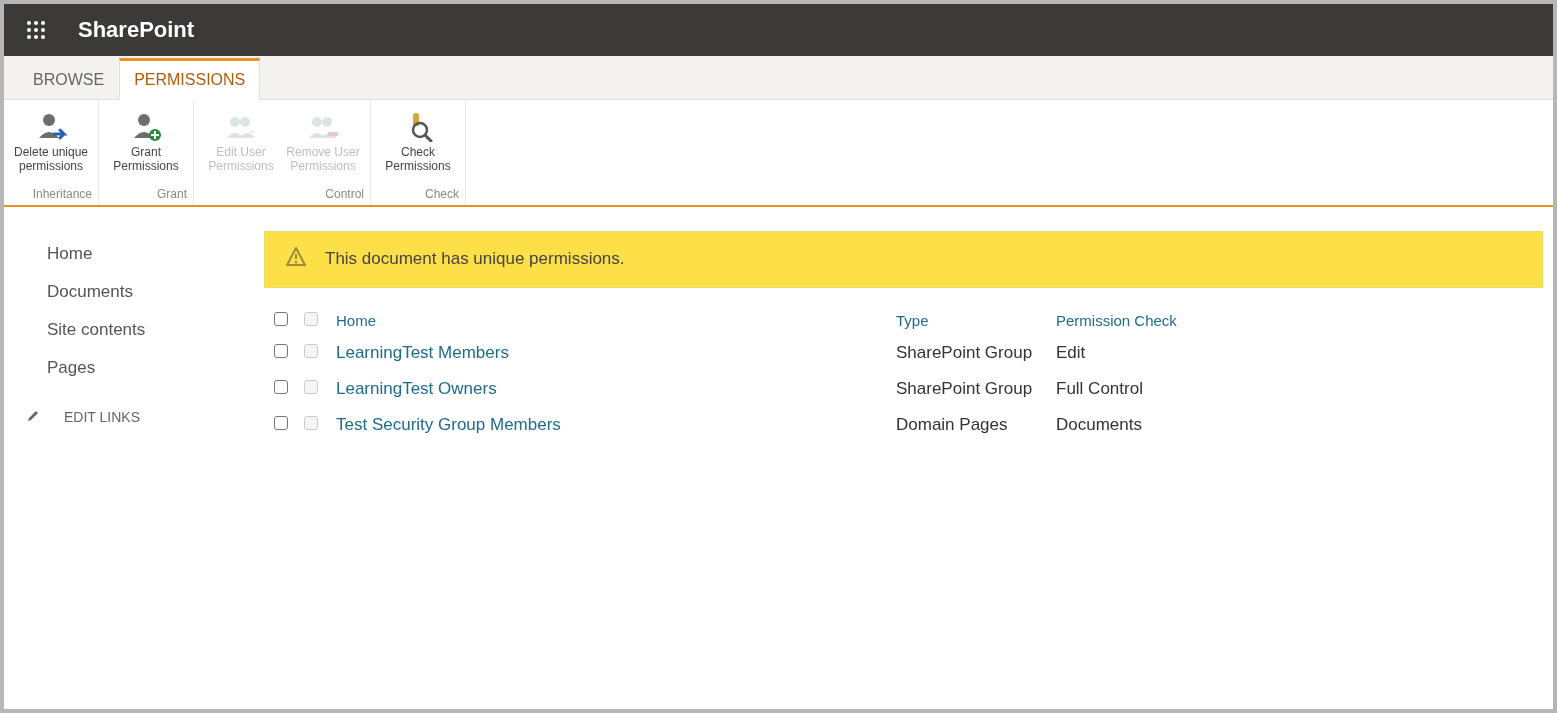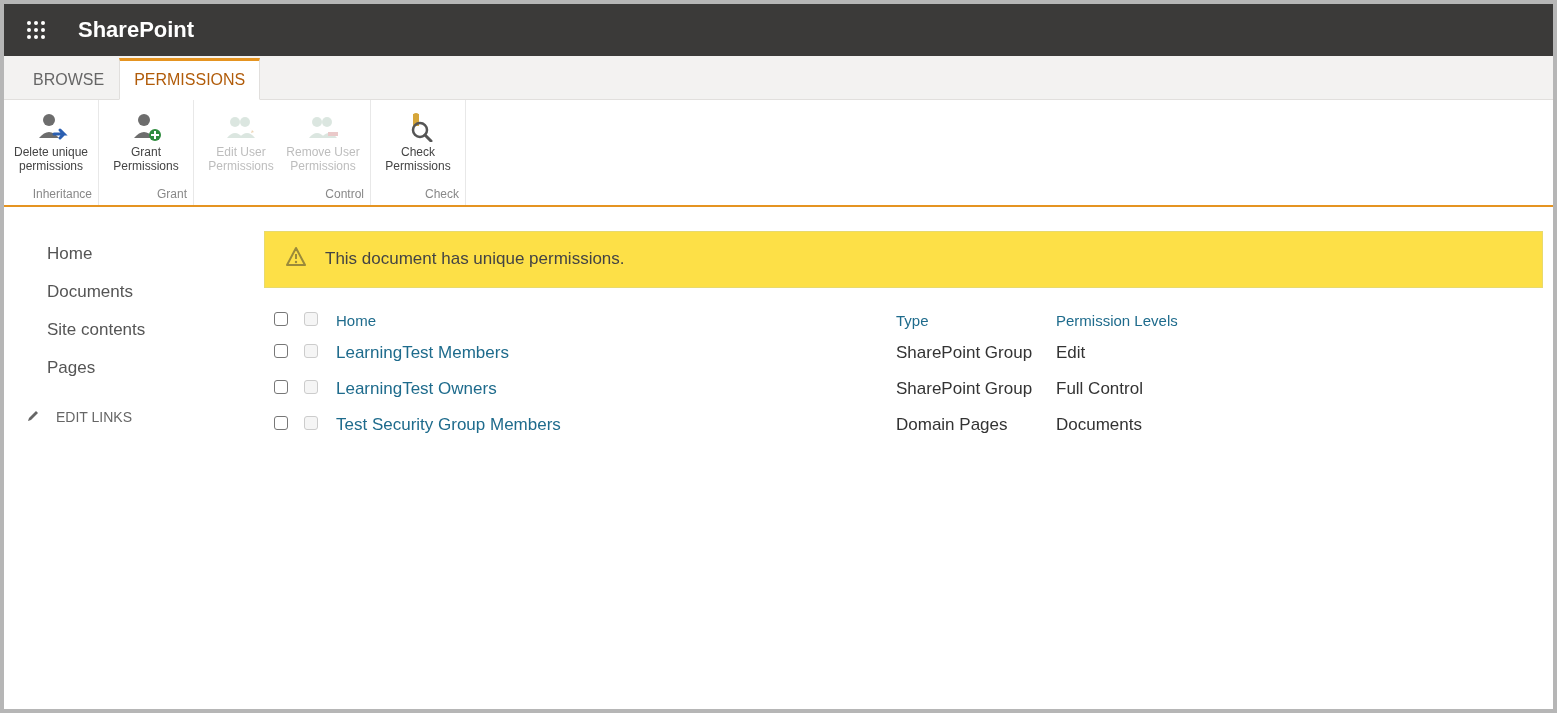--- a/index.html
+++ b/index.html
@@ -106,21 +106,21 @@
     padding: 9px 0;
     cursor: pointer;
     margin-left: 21px;
   }
   .leftnav .editlinks {
     margin-top: 22px;
     font-size: 14px;
     color: #666;
     display: flex;
     align-items: center;
-    gap: 16px;
+    gap: 24px;
     cursor: pointer;
   }
   .main {
     flex: 1;
     padding: 24px 10px 10px 0;
   }
   .notice {
     background: #fde047;
     border: 1px solid #e8da6d;
     padding: 14px 20px;
@@ -301,21 +301,21 @@
       </span>
       <span>This document has unique permissions.</span>
     </div>
 
     <div class="permtable">
       <div class="hdr">
         <div class="colcb"><span class="chk"></span></div>
         <div class="colcb2"><span class="chk hdr2"></span></div>
         <div class="colname">Home</div>
         <div class="coltype">Type</div>
-        <div class="collevel">Permission Levels</div>
+        <div class="collevel">Permission Check</div>
       </div>
 
       <div class="row">
         <div class="colcb"><span class="chk"></span></div>
         <div class="colcb2"><span class="chk hdr2"></span></div>
         <div class="colname">LearningTest Members</div>
         <div class="coltype">SharePoint Group</div>
         <div class="collevel">Edit</div>
       </div>
 

